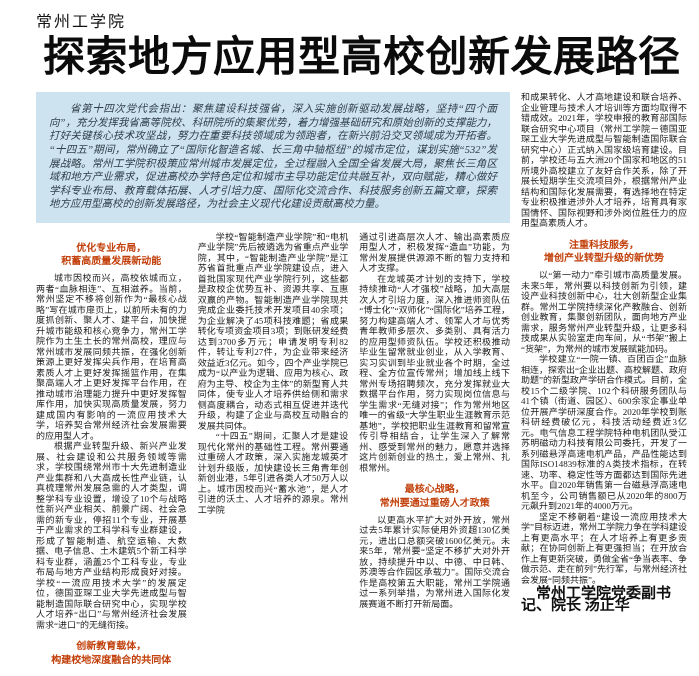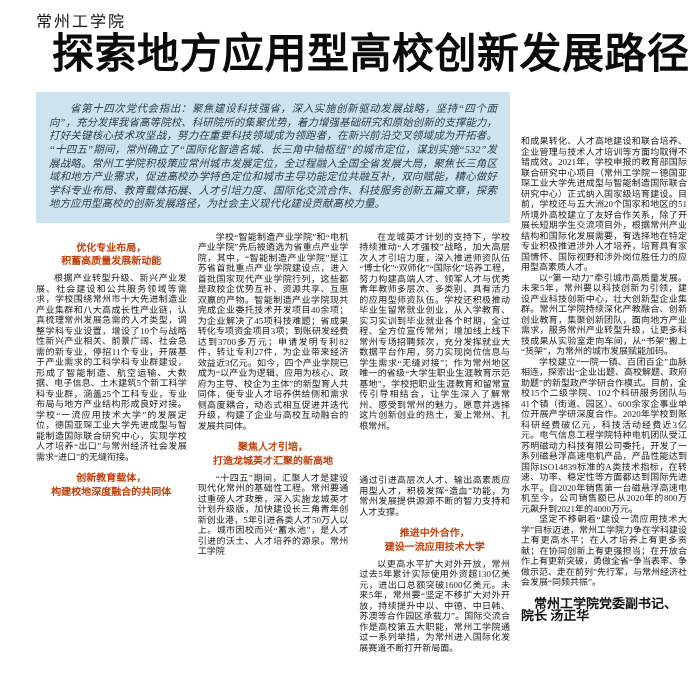--- a/index.html
+++ b/index.html
@@ -14,28 +14,28 @@
     font-family: "Liberation Serif", "DejaVu Serif", serif;
     color: #1b1b1b;
   }
   .kicker {
     font-size: 16px;
     letter-spacing: 2px;
     color: #111111;
     margin-bottom: 2px;
   }
   .headline {
-    font-family: Liberation Mono, monospace;
+    font-family: Liberation Sans, sans-serif;
     font-size: 42px;
     font-weight: 900;
     letter-spacing: 0.5px;
     color: #0b0b0b;
     line-height: 1.1;
     white-space: nowrap;
-    margin: 2px 0 12px 16px;
+    margin: 2px 0 12px 7px;
   }
   .content-row {
     display: flex;
     gap: 11px;
     align-items: flex-start;
   }
   .left-block { flex: 0 0 474px; }
   .col4 { flex: 1 1 auto; min-width: 0; }
   .lede-box {
     background: #cee3f0;
@@ -53,36 +53,36 @@
   }
   .cols3 { display: flex; gap: 11px; }
   .col { flex: 1 1 0; min-width: 0; }
   .body-p {
     font-size: 9px;
     line-height: 10.5px;
     text-align: justify;
     text-indent: 2em;
     color: #1b1b1b;
   }
-  .body-p.cont { text-indent: 0; margin-top: 44px; }
+  .body-p.cont { text-indent: 0; }
   .sec-head {
     font-family: "Liberation Sans", "DejaVu Sans", sans-serif;
     font-size: 10px;
     font-weight: 700;
     color: #c2410c;
     text-align: center;
     line-height: 1.32;
     margin: 9px 0 6px 0;
   }
   .byline {
-    font-size: 13px;
+    font-size: 15px;
     font-weight: 700;
     text-indent: 1em;
     line-height: 12px;
-    margin-top: 10px;
+    margin-top: 2px;
     color: #111111;
   }
 </style>
 </head>
 <body>
 
 <div class="page">
 
   <div class="kicker">常州工学院</div>
 
@@ -93,43 +93,44 @@
     <div class="left-block">
 
       <div class="lede-box">
         <p class="lede-text">省第十四次党代会指出：聚焦建设科技强省，深入实施创新驱动发展战略，坚持“四个面向”，充分发挥我省高等院校、科研院所的集聚优势，着力增强基础研究和原始创新的支撑能力，打好关键核心技术攻坚战，努力在重要科技领域成为领跑者，在新兴前沿交叉领域成为开拓者。“十四五”期间，常州确立了“国际化智造名城、长三角中轴枢纽”的城市定位，谋划实施“532”发展战略。常州工学院积极策应常州城市发展定位，全过程融入全国全省发展大局，聚焦长三角区域和地方产业需求，促进高校办学特色定位和城市主导功能定位共融互补，双向赋能，精心做好学科专业布局、教育载体拓展、人才引培力度、国际化交流合作、科技服务创新五篇文章，探索地方应用型高校的创新发展路径，为社会主义现代化建设贡献高校力量。</p>
       </div>
 
       <div class="cols3">
 
         <div class="col">
           <h2 class="sec-head"><span>优化专业布局，</span><br><span>积蓄高质量发展新动能</span></h2>
+          <p class="body-p">城市因校而兴，高校依城而立，两者“血脉相连”、互相滋养。当前，常州坚定不移将创新作为“最核心战略”写在城市扉页上，以前所未有的力度抓创新、聚人才、建平台，加快提升城市能级和核心竞争力，常州工学院作为土生土长的常州高校，理应与常州城市发展同频共振，在强化创新策源上更好发挥尖兵作用，在培育高素质人才上更好发挥摇篮作用，在集聚高端人才上更好发挥平台作用，在推动城市治理能力提升中更好发挥智库作用，加快实现高质量发展，努力建成国内有影响的一流应用技术大学，培养契合常州经济社会发展需要的应用型人才。</p>
           <p class="body-p">根据产业转型升级、新兴产业发展、社会建设和公共服务领域等需求，学校围绕常州市十大先进制造业产业集群和八大高成长性产业链，认真梳理常州发展急需的人才类型，调整学科专业设置，增设了10个与战略性新兴产业相关、前景广阔、社会急需的新专业，停招11个专业，开展基于产业需求的工科学科专业群建设，形成了智能制造、航空运输、大数据、电子信息、土木建筑5个新工科学科专业群，涵盖25个工科专业，专业布局与地方产业结构形成良好对接。学校“一流应用技术大学”的发展定位，德国亚琛工业大学先进成型与智能制造国际联合研究中心，实现学校人才培养“出口”与常州经济社会发展需求“进口”的无缝衔接。</p>
           <h2 class="sec-head"><span>创新教育载体，</span><br><span>构建校地深度融合的共同体</span></h2>
 
         </div>
 
         <div class="col">
           <p class="body-p">学校“智能制造产业学院”和“电机产业学院”先后被遴选为省重点产业学院，其中，“智能制造产业学院”是江苏省首批重点产业学院建设点，进入首批国家现代产业学院行列，这些都是政校企优势互补、资源共享、互惠双赢的产物。智能制造产业学院现共完成企业委托技术开发项目40余项；为企业解决了45项科技难题；省成果转化专项资金项目3项；到账研发经费达到3700多万元；申请发明专利82件，转让专利27件，为企业带来经济效益近3亿元。如今，四个产业学院已成为“以产业为逻辑、应用为核心、政府为主导、校企为主体”的新型育人共同体，使专业人才培养供给侧和需求侧高度耦合，动态式相互促进并迭代升级，构建了企业与高校互动融合的发展共同体。</p>
-          <h2 class="sec-head"><span>聚焦人才引培，</span><br><span>打造龙城英才汇聚的新高地</span></h2>
           <p class="body-p">“十四五”期间，汇聚人才是建设现代化常州的基础性工程。常州要通过重磅人才政策，深入实施龙城英才计划升级版，加快建设长三角青年创新创业港，5年引进各类人才50万人以上。城市因校而兴“蓄水池”，是人才引进的沃土、人才培养的源泉。常州工学院</p>
         </div>
 
         <div class="col">
+          <p class="body-p cont">通过引进高层次人才、输出高素质应用型人才，积极发挥“造血”功能，为常州发展提供源源不断的智力支持和人才支撑。</p>
           <p class="body-p">在龙城英才计划的支持下，学校持续推动“人才强校”战略，加大高层次人才引培力度，深入推进师资队伍“博士化”“双师化”“国际化”培养工程，努力构建高端人才、领军人才与优秀青年教师多层次、多类别、具有活力的应用型师资队伍。学校还积极推动毕业生留常就业创业，从入学教育、实习实训到毕业就业各个时期，全过程、全方位宣传常州；增加线上线下常州专场招聘频次，充分发挥就业大数据平台作用，努力实现岗位信息与学生需求“无缝对接”；作为常州地区唯一的省级“大学生职业生涯教育示范基地”，学校把职业生涯教育和留常宣传引导相结合，让学生深入了解常州、感受到常州的魅力，愿意并选择这片创新创业的热土，爱上常州、扎根常州。</p>
-          <p class="body-p cont">通过引进高层次人才、输出高素质应用型人才，积极发挥“造血”功能，为常州发展提供源源不断的智力支持和人才支撑。</p>
-          <h2 class="sec-head"><span>推进中外合作，</span><br><span>建设一流应用技术大学</span></h2>
+          <h2 class="sec-head"><span>最核心战略，</span><br><span>常州要通过重磅人才政策</span></h2>
           <p class="body-p">以更高水平扩大对外开放，常州过去5年累计实际使用外资超130亿美元，进出口总额突破1600亿美元。未来5年，常州要“坚定不移扩大对外开放，持续提升中以、中德、中日韩、苏澳等合作园区承载力”。国际交流合作是高校第五大职能，常州工学院通过一系列举措，为常州进入国际化发展赛道不断打开新局面。</p>
         </div>
 
       </div>
     </div>
 
     <div class="col col4">
       <p class="body-p cont">和成果转化、人才高地建设和联合培养、企业管理与技术人才培训等方面均取得不错成效。2021年，学校申报的教育部国际联合研究中心项目（常州工学院－德国亚琛工业大学先进成型与智能制造国际联合研究中心）正式纳入国家级培育建设。目前，学校还与五大洲20个国家和地区的51所境外高校建立了友好合作关系，除了开展长短期学生交流项目外，根据常州产业结构和国际化发展需要，有选择地在特定专业积极推进涉外人才培养，培育具有家国情怀、国际视野和涉外岗位胜任力的应用型高素质人才。</p>
+      <h2 class="sec-head"><span>注重科技服务，</span><br><span>增创产业转型升级的新优势</span></h2>
       <p class="body-p">以“第一动力”牵引城市高质量发展。未来5年，常州要以科技创新为引领，建设产业科技创新中心，壮大创新型企业集群。常州工学院持续深化产教融合、创新创业教育，集聚创新团队，面向地方产业需求，服务常州产业转型升级，让更多科技成果从实验室走向车间，从“书架”搬上“货架”，为常州的城市发展赋能加码。</p>
       <p class="body-p">学校建立“一院一镇、百团百企”血脉相连，探索出“企业出题、高校解题、政府助题”的新型政产学研合作模式。目前，全校15个二级学院、102个科研服务团队与41个镇（街道、园区）、600余家企事业单位开展产学研深度合作。2020年学校到账科研经费破亿元，科技活动经费近3亿元。电气信息工程学院特种电机团队受江苏明磁动力科技有限公司委托，开发了一系列磁悬浮高速电机产品，产品性能达到国际ISO14839标准的A类技术指标，在转速、功率、稳定性等方面都达到国际先进水平。自2020年销售第一台磁悬浮高速电机至今，公司销售额已从2020年的800万元飙升到2021年的4000万元。</p>
       <p class="body-p">坚定不移朝着“建设一流应用技术大学”目标迈进，常州工学院力争在学科建设上有更高水平；在人才培养上有更多贡献；在协同创新上有更强担当；在开放合作上有更新突破，勇做全省“争当表率、争做示范、走在前列”先行军，与常州经济社会发展“同频共振”。</p>
       <p class="byline">常州工学院党委副书记、院长 汤正华</p>
     </div>
 
   </div>
 </div>
 
 </body></html>

